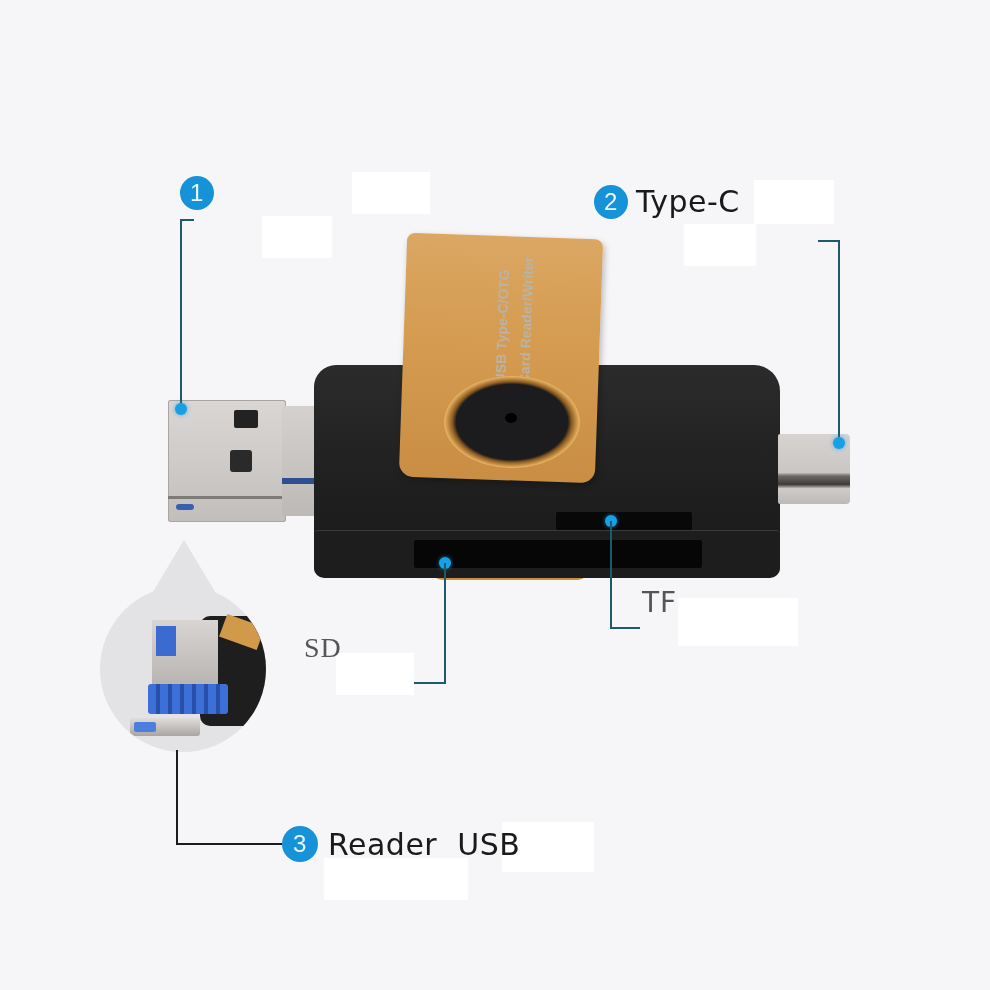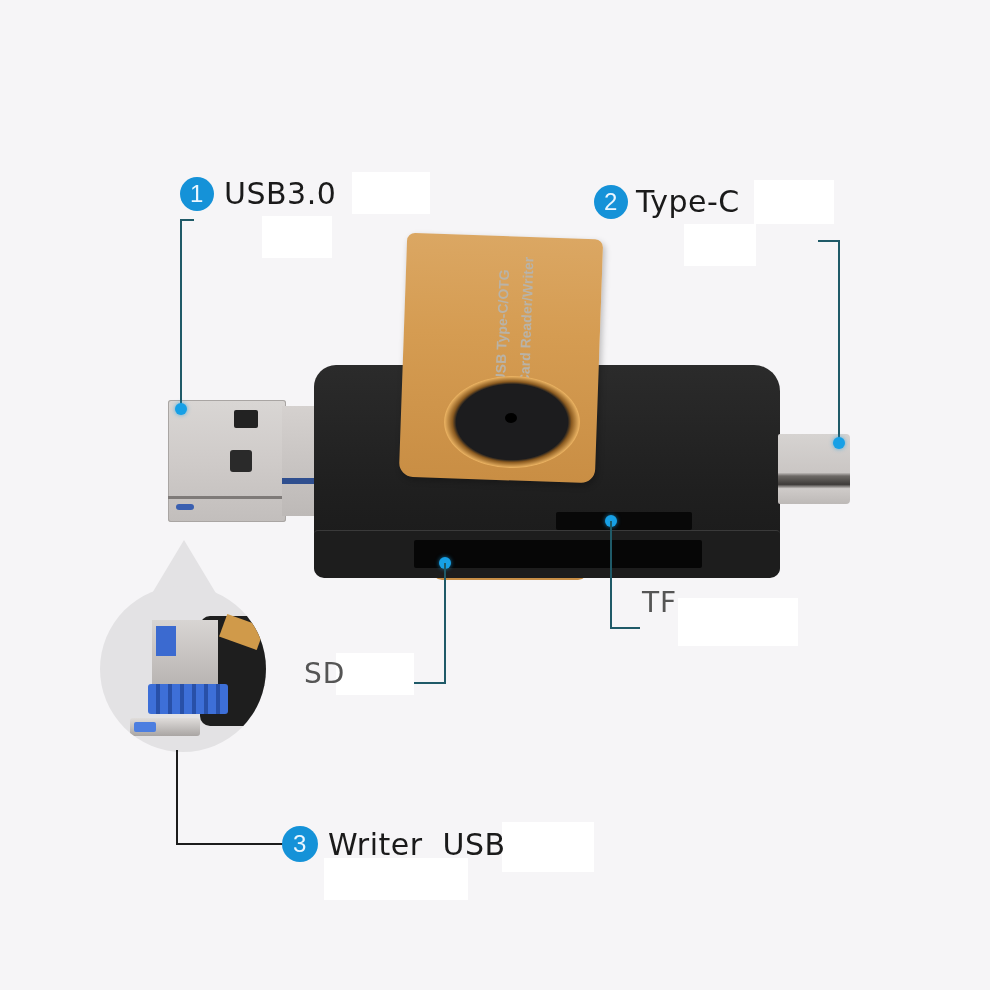--- a/index.html
+++ b/index.html
@@ -185,25 +185,24 @@
 <div class="mask" style="left:262px;top:216px;width:70px;height:42px;"></div>
 <div class="mask" style="left:754px;top:180px;width:80px;height:44px;"></div>
 <div class="mask" style="left:684px;top:224px;width:72px;height:42px;"></div>
 <div class="mask" style="left:678px;top:598px;width:120px;height:48px;"></div>
 <div class="mask" style="left:336px;top:653px;width:78px;height:42px;"></div>
 <div class="mask" style="left:502px;top:822px;width:92px;height:50px;"></div>
 <div class="mask" style="left:324px;top:858px;width:144px;height:42px;"></div>
 
 <div class="label" style="left:180px;top:176px;">
   <span class="badge">1</span>
-  <span>USB3.0</span>
 </div>
 <div class="label" style="left:594px;top:184px;">
   <span class="badge" style="margin-right:8px;">2</span>
   <span>Type-C</span>
 </div>
 <div class="label" style="left:282px;top:826px;">
   <span class="badge" style="width:36px;height:36px;">3</span>
-  <span style="white-space:pre;">Writer  USB</span>
+  <span style="white-space:pre;">Reader  USB</span>
 </div>
 
 <div class="sub-label" style="left:642px;top:586px;">TF</div>
-<div class="sub-label" style="left:304px;top:657px;">SD</div>
+<div class="sub-label" style="left:304px;top:632px;font-family:Liberation Serif, serif;">SD</div>
 
 </body></html>

